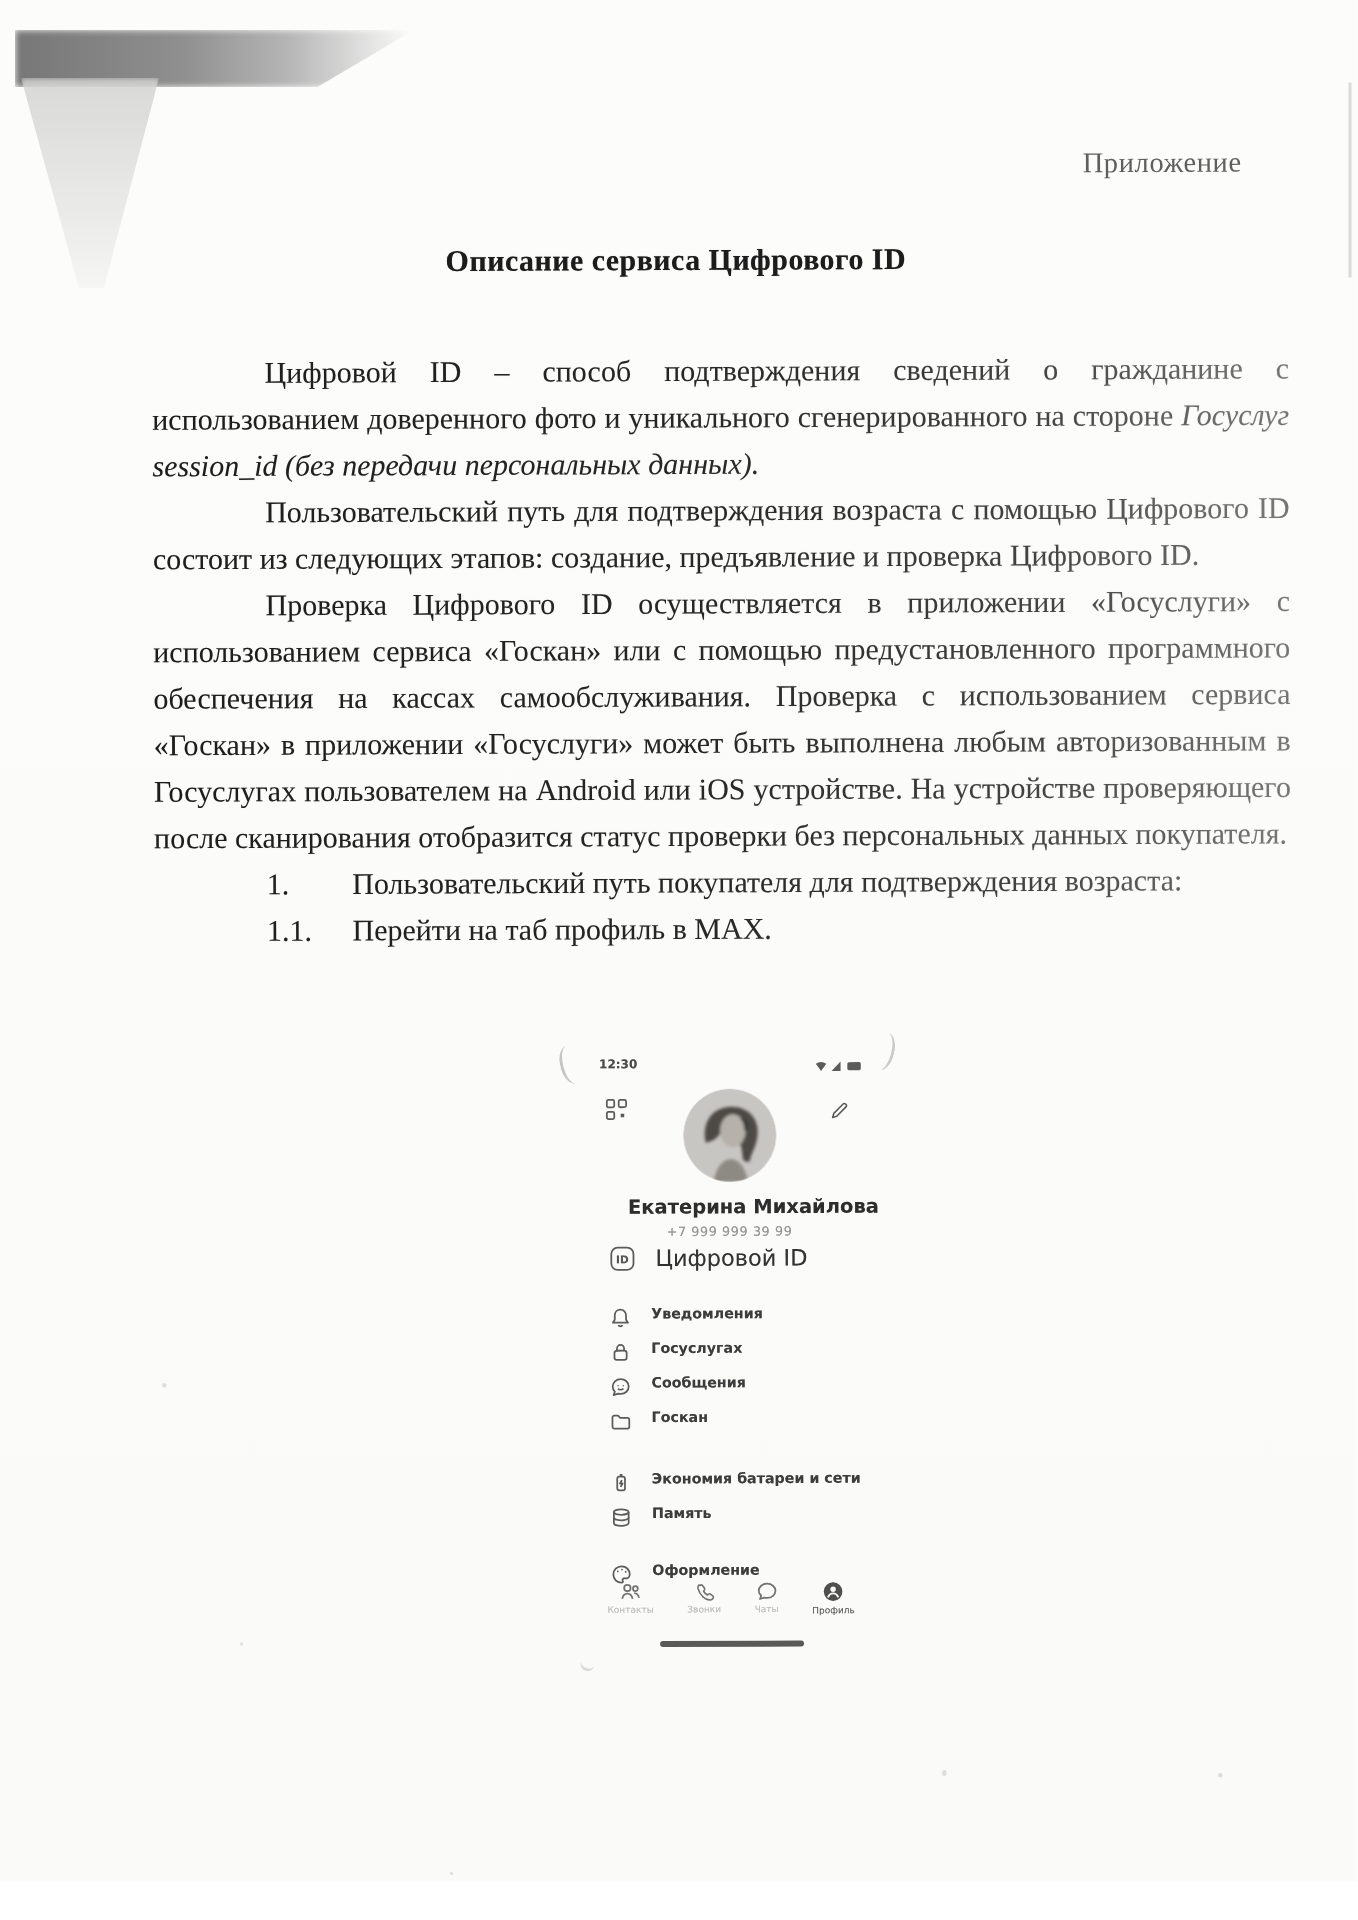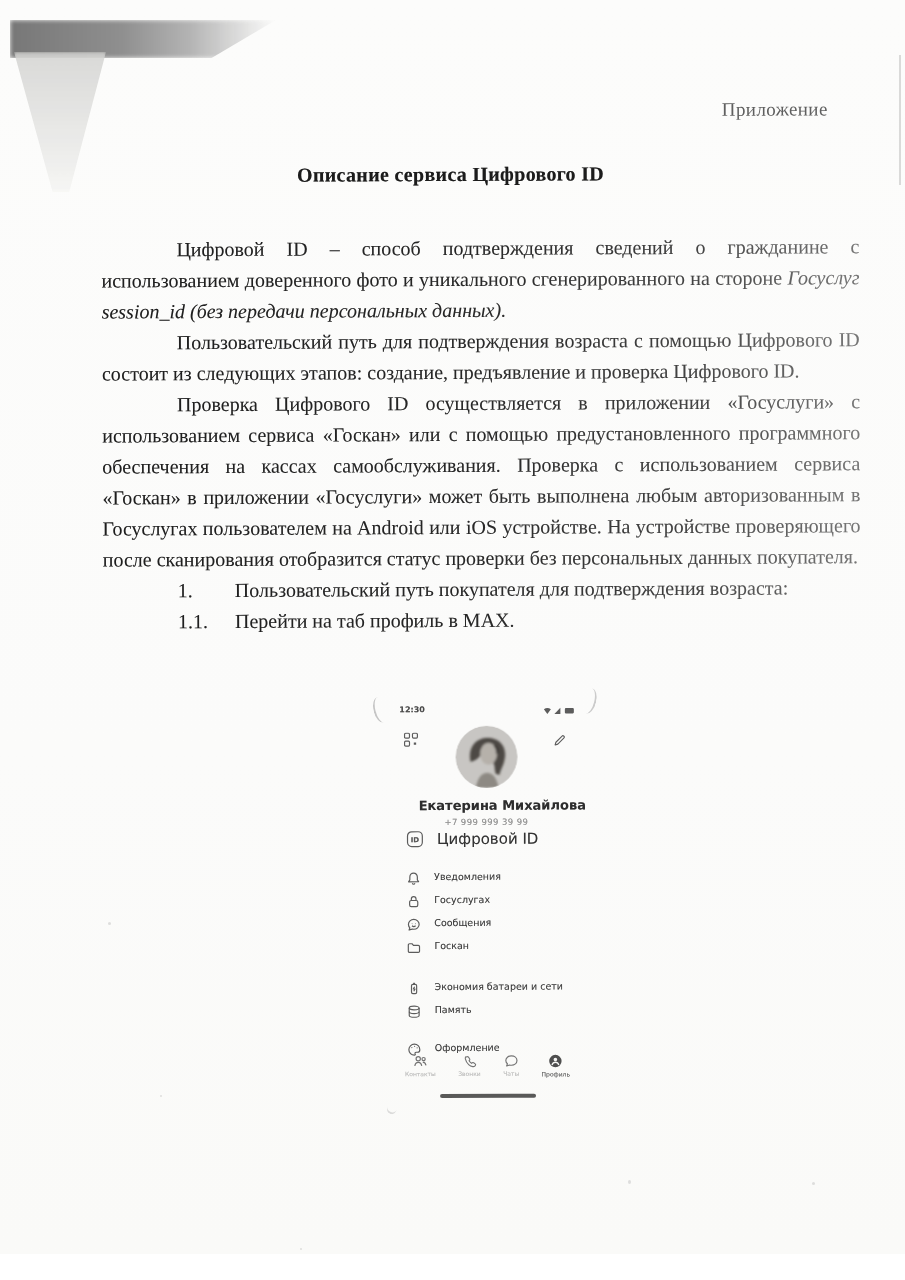--- a/index.html
+++ b/index.html
@@ -41,21 +41,21 @@
   .ph-status{position:absolute;right:12px;top:10px;}
   .ph-qr{position:absolute;left:20px;top:36px;}
   .ph-pencil{position:absolute;right:22px;top:38px;}
   .ph-avatar{position:absolute;left:50%;top:30px;transform:translateX(-50%);
     width:62px;height:62px;border-radius:50%;overflow:hidden;filter:blur(.4px);}
   .ph-name{position:absolute;top:102px;left:16px;width:100%;text-align:center;
     font-size:13px;font-weight:600;color:#2d2d2d;}
   .ph-number{position:absolute;top:121px;left:0;width:100%;text-align:center;
     font-size:8.5px;color:#969696;letter-spacing:.4px;}
   .ph-row{position:absolute;left:22px;display:flex;align-items:flex-start;gap:13px;height:20px;}
-  .ph-row .lbl{font-size:9.5px;color:#3c3c3c;}
+  .ph-row .lbl{font-size:9.5px;color:#3c3c3c;font-weight:bold;}
   .ph-row.big .lbl{font-size:15px;font-weight:500;color:#333;}
   .ph-tabs{position:absolute;left:12px;right:12px;top:358px;display:flex;justify-content:space-between;padding:0 8px;}
   .ph-tab{display:flex;flex-direction:column;align-items:center;gap:2px;}
   .ph-tab .tlbl{font-size:6px;color:#8f8f8f;opacity:.55;}
   .ph-tab.active .tlbl{opacity:.95;color:#555;}
   .home-bar{position:absolute;top:398px;left:50%;transform:translateX(-50%);
     width:96px;height:3.5px;background:#3c3c3c;border-radius:2px;opacity:.85;}
   .mark-left{position:absolute;left:-10px;top:0px;width:16px;height:26px;
     border-left:2px solid #b8b8b8;border-radius:50% 0 0 50%/ 60% 0 0 60%;transform:rotate(-14deg);opacity:.8;}
   .mark-right{position:absolute;right:-8px;top:-8px;width:16px;height:26px;

